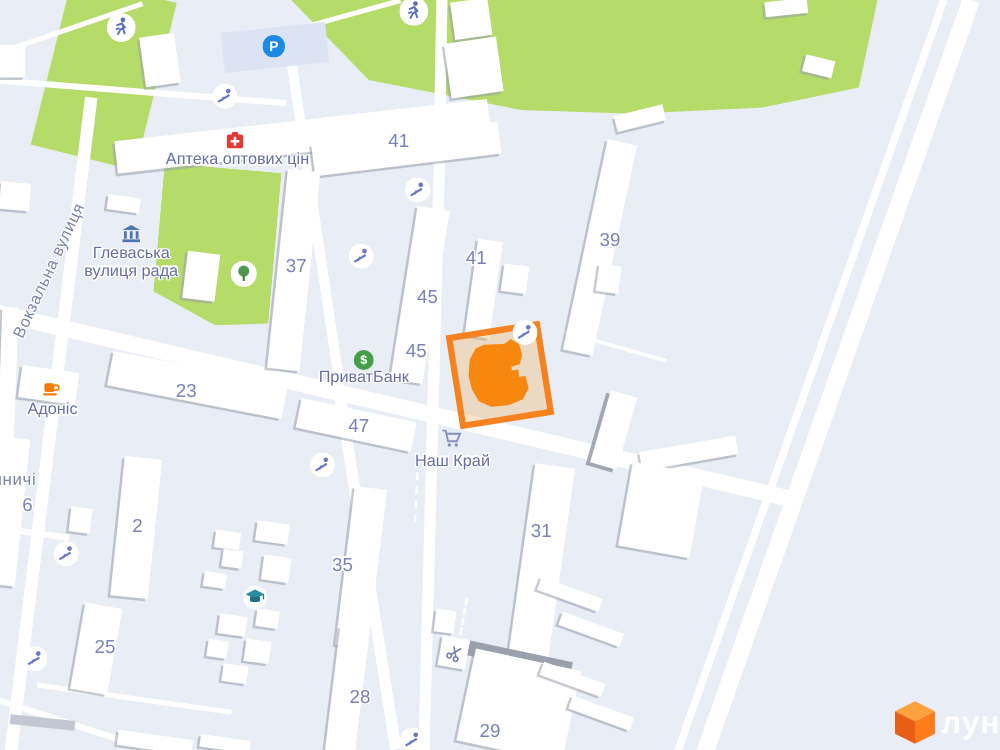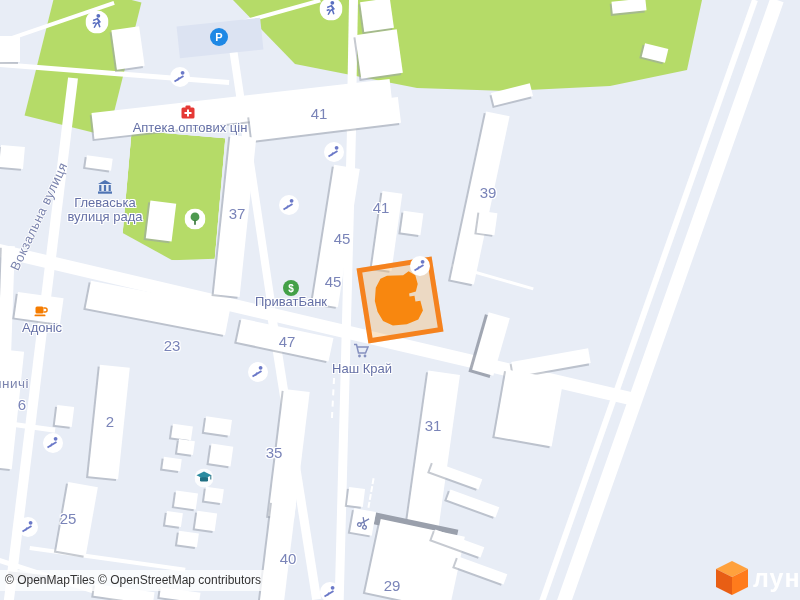--- a/index.html
+++ b/index.html
@@ -253,31 +253,30 @@
 
   <span class="street-label" style="left:14px;top:262px;transform:rotate(-65deg);transform-origin:0 50%;">Вокзальна вулиця</span>
   <span class="street-label" style="left:-6px;top:376px;font-size:13.5px;">иничі</span>
 
   <span class="num" style="left:319px;top:113px;">41</span>
   <span class="num" style="left:381px;top:207px;">41</span>
   <span class="num" style="left:342px;top:238px;">45</span>
   <span class="num" style="left:333px;top:281px;">45</span>
   <span class="num" style="left:237px;top:202px;margin-top:11px;">37</span>
   <span class="num" style="left:488px;top:192px;">39</span>
-  <span class="num" style="left:172px;top:313px;margin-top:32px;">23</span>
+  <span class="num" style="left:149px;top:313px;">23</span>
   <span class="num" style="left:287px;top:341px;">47</span>
   <span class="num" style="left:22px;top:404px;">6</span>
   <span class="num" style="left:110px;top:421px;">2</span>
-  <span class="num" style="left:68px;top:518px;text-align:right;">25</span>
+  <span class="num" style="left:84px;top:518px;text-align:right;">25</span>
   <span class="num" style="left:274px;top:452px;">35</span>
-  <span class="num" style="left:288px;top:558px;">40</span>
+  <span class="num" style="left:288px;top:558px;">28</span>
   <span class="num" style="left:433px;top:425px;">31</span>
   <span class="num" style="left:392px;top:585px;">29</span>
 
-  <div class="attribution">© OpenMapTiles © OpenStreetMap contributors</div>
   <div class="logo">
     <span style="line-height:0;">
       <svg width="32" height="34" viewBox="0 0 32 34">
           <polygon points="16,0 32,8 16,16 0,8" fill="#FFA13D"></polygon>
           <polygon points="0,8 16,16 16,34 0,26" fill="#E85E14"></polygon>
           <polygon points="16,16 32,8 32,26 16,34" fill="#FF7B1C"></polygon>
         </svg>
     </span>
     <span class="logo-text">лун</span>
   </div>

